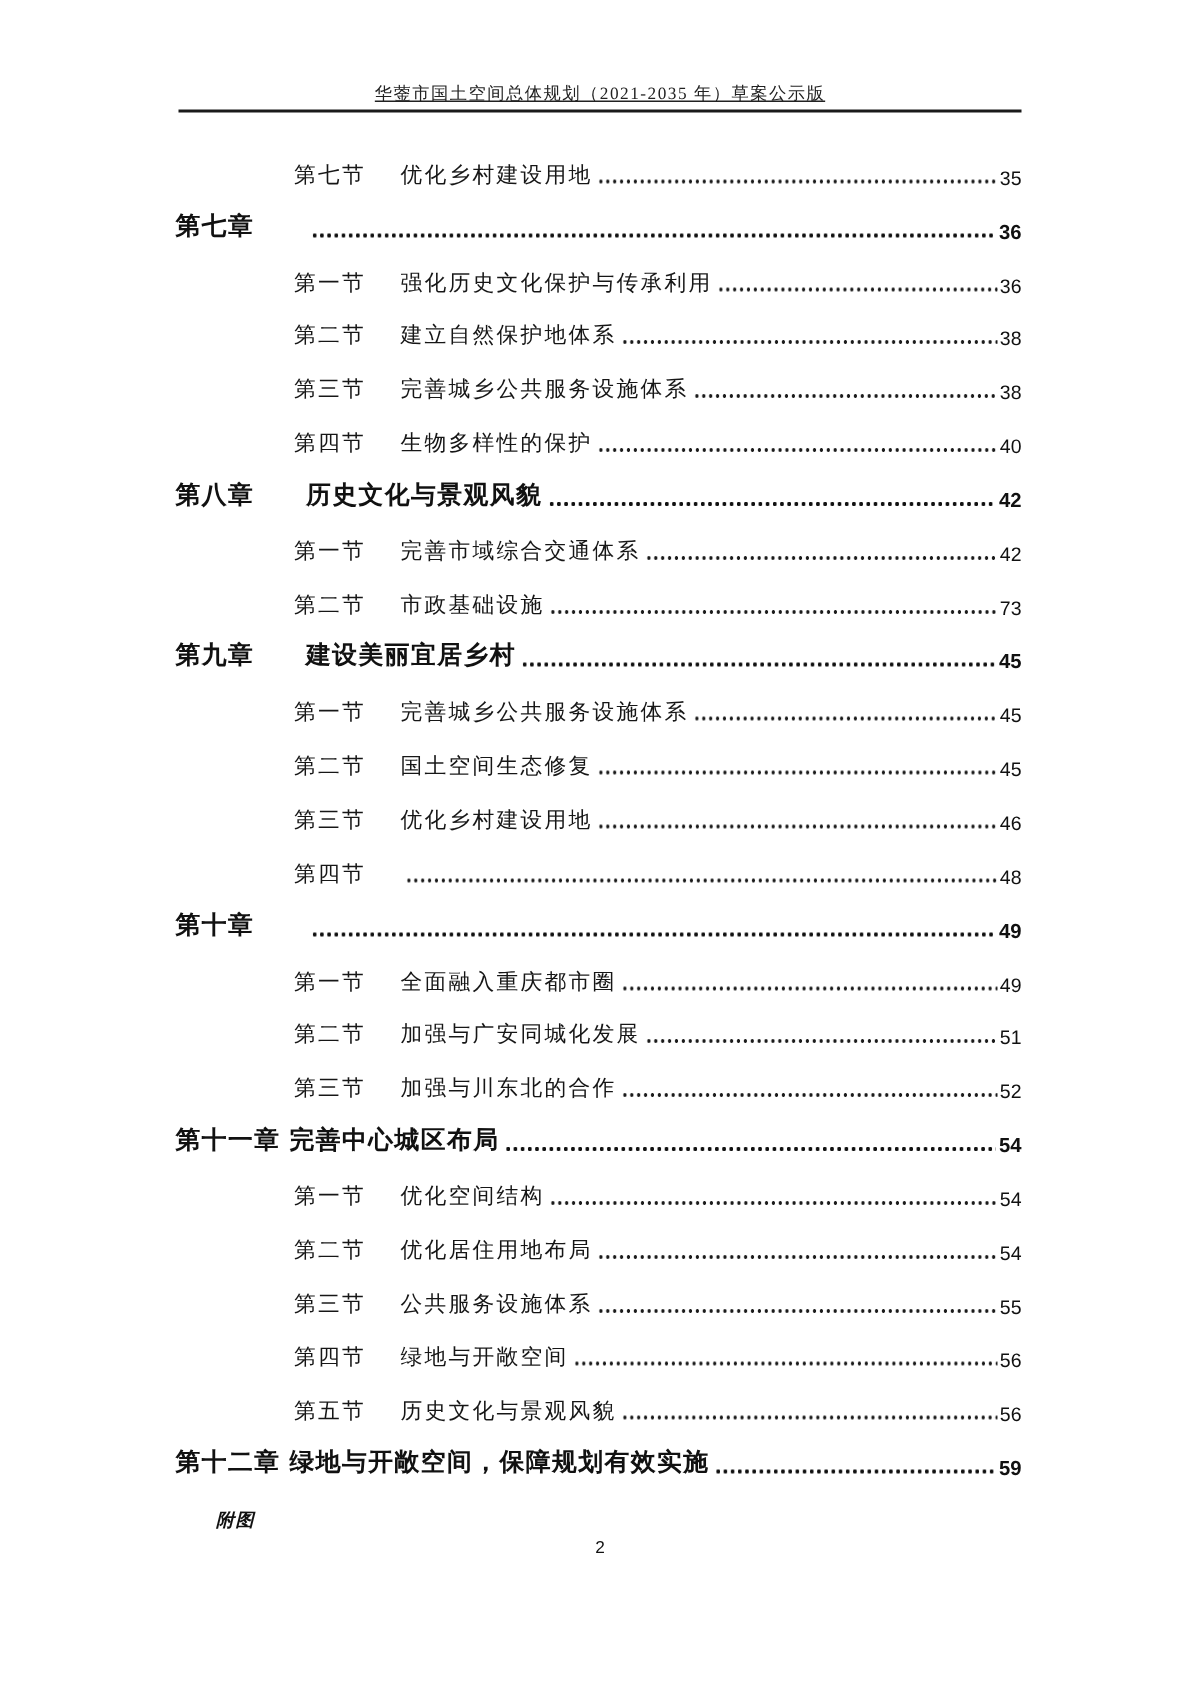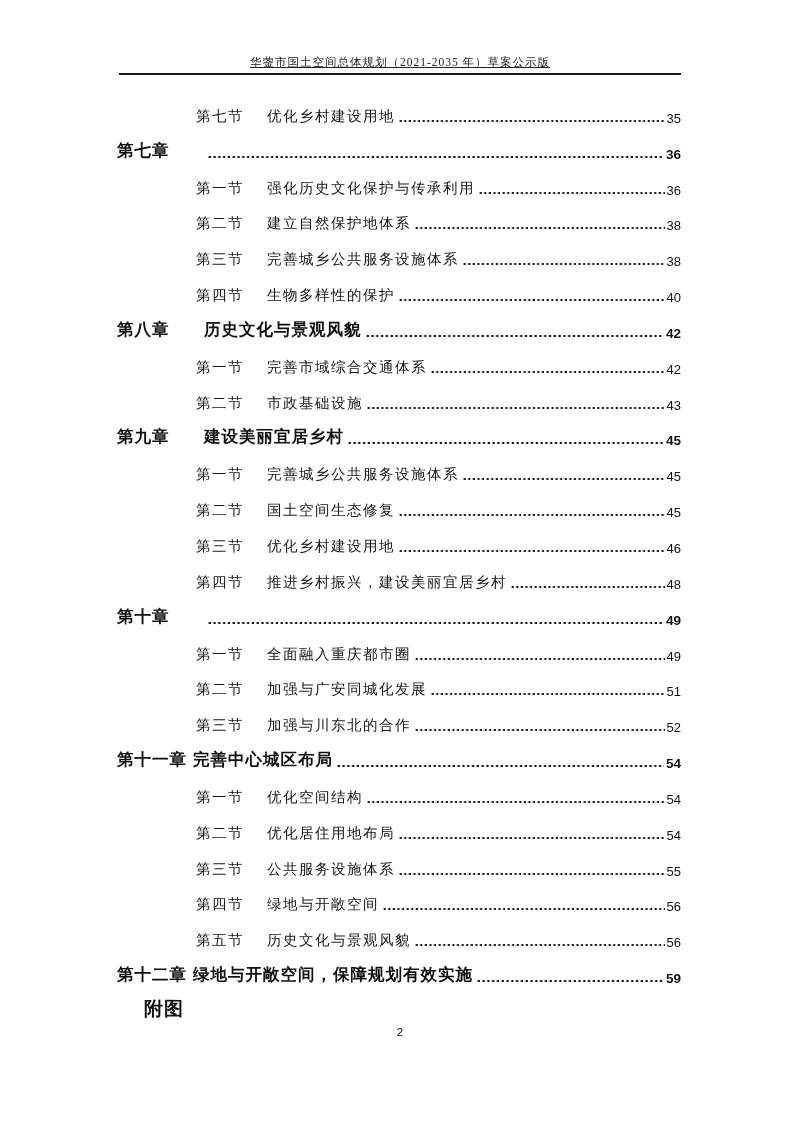--- a/index.html
+++ b/index.html
@@ -27,21 +27,21 @@
     background-image:radial-gradient(circle at 1.8px 2px, #111 1.25px, transparent 1.5px);
     background-size:4.8px 4px; }
   .toc-row.chapter .pagenum { font-weight:700; font-size:13.5px; }
 
   .toc-row.section { padding-left:79px; font-family:"Liberation Serif",serif;
     font-size:14.5px; letter-spacing:1.5px; color:#161616;justify-content:space-between; }
   .toc-row.section .num { min-width:71px; }
   .toc-row.section .pagenum { color:#111; }
 
   .toc-row.appendix { padding-left:27px; font-family:"Liberation Sans",sans-serif;
-    font-weight:700; font-size:19px; letter-spacing:1px; }
+    font-weight:700; font-size:12px; letter-spacing:1px;font-style:italic; }
 
   .doc-footer { position:absolute; top:1026px; left:0; width:100%; text-align:center;
     font-family:"Liberation Sans",sans-serif; font-size:11.5px; color:#111; }
 </style>
 </head>
 <body>
 
 <div class="page">
 
   <div class="doc-header">华蓥市国土空间总体规划（2021-2035 年）草案公示版</div>
@@ -93,21 +93,21 @@
       <div class="toc-row section">
     <span class="num">第一节</span>
     <span class="title">完善市域综合交通体系</span>
     <span class="leader"></span>
     <span class="pagenum">42</span>
   </div>
       <div class="toc-row section">
     <span class="num">第二节</span>
     <span class="title">市政基础设施</span>
     <span class="leader"></span>
-    <span class="pagenum">43</span>
+    <span class="pagenum">73</span>
   </div>
       <div class="toc-row chapter">
     <span class="num">第九章</span>
     <span class="title">建设美丽宜居乡村</span>
     <span class="leader"></span>
     <span class="pagenum">45</span>
   </div>
       <div class="toc-row section">
     <span class="num">第一节</span>
     <span class="title">完善城乡公共服务设施体系</span>
@@ -121,21 +121,20 @@
     <span class="pagenum">45</span>
   </div>
       <div class="toc-row section">
     <span class="num">第三节</span>
     <span class="title">优化乡村建设用地</span>
     <span class="leader"></span>
     <span class="pagenum">46</span>
   </div>
       <div class="toc-row section">
     <span class="num">第四节</span>
-    <span class="title">推进乡村振兴，建设美丽宜居乡村</span>
     <span class="leader"></span>
     <span class="pagenum">48</span>
   </div>
       <div class="toc-row chapter">
     <span class="num">第十章</span>
     <span class="leader"></span>
     <span class="pagenum">49</span>
   </div>
       <div class="toc-row section">
     <span class="num">第一节</span>

